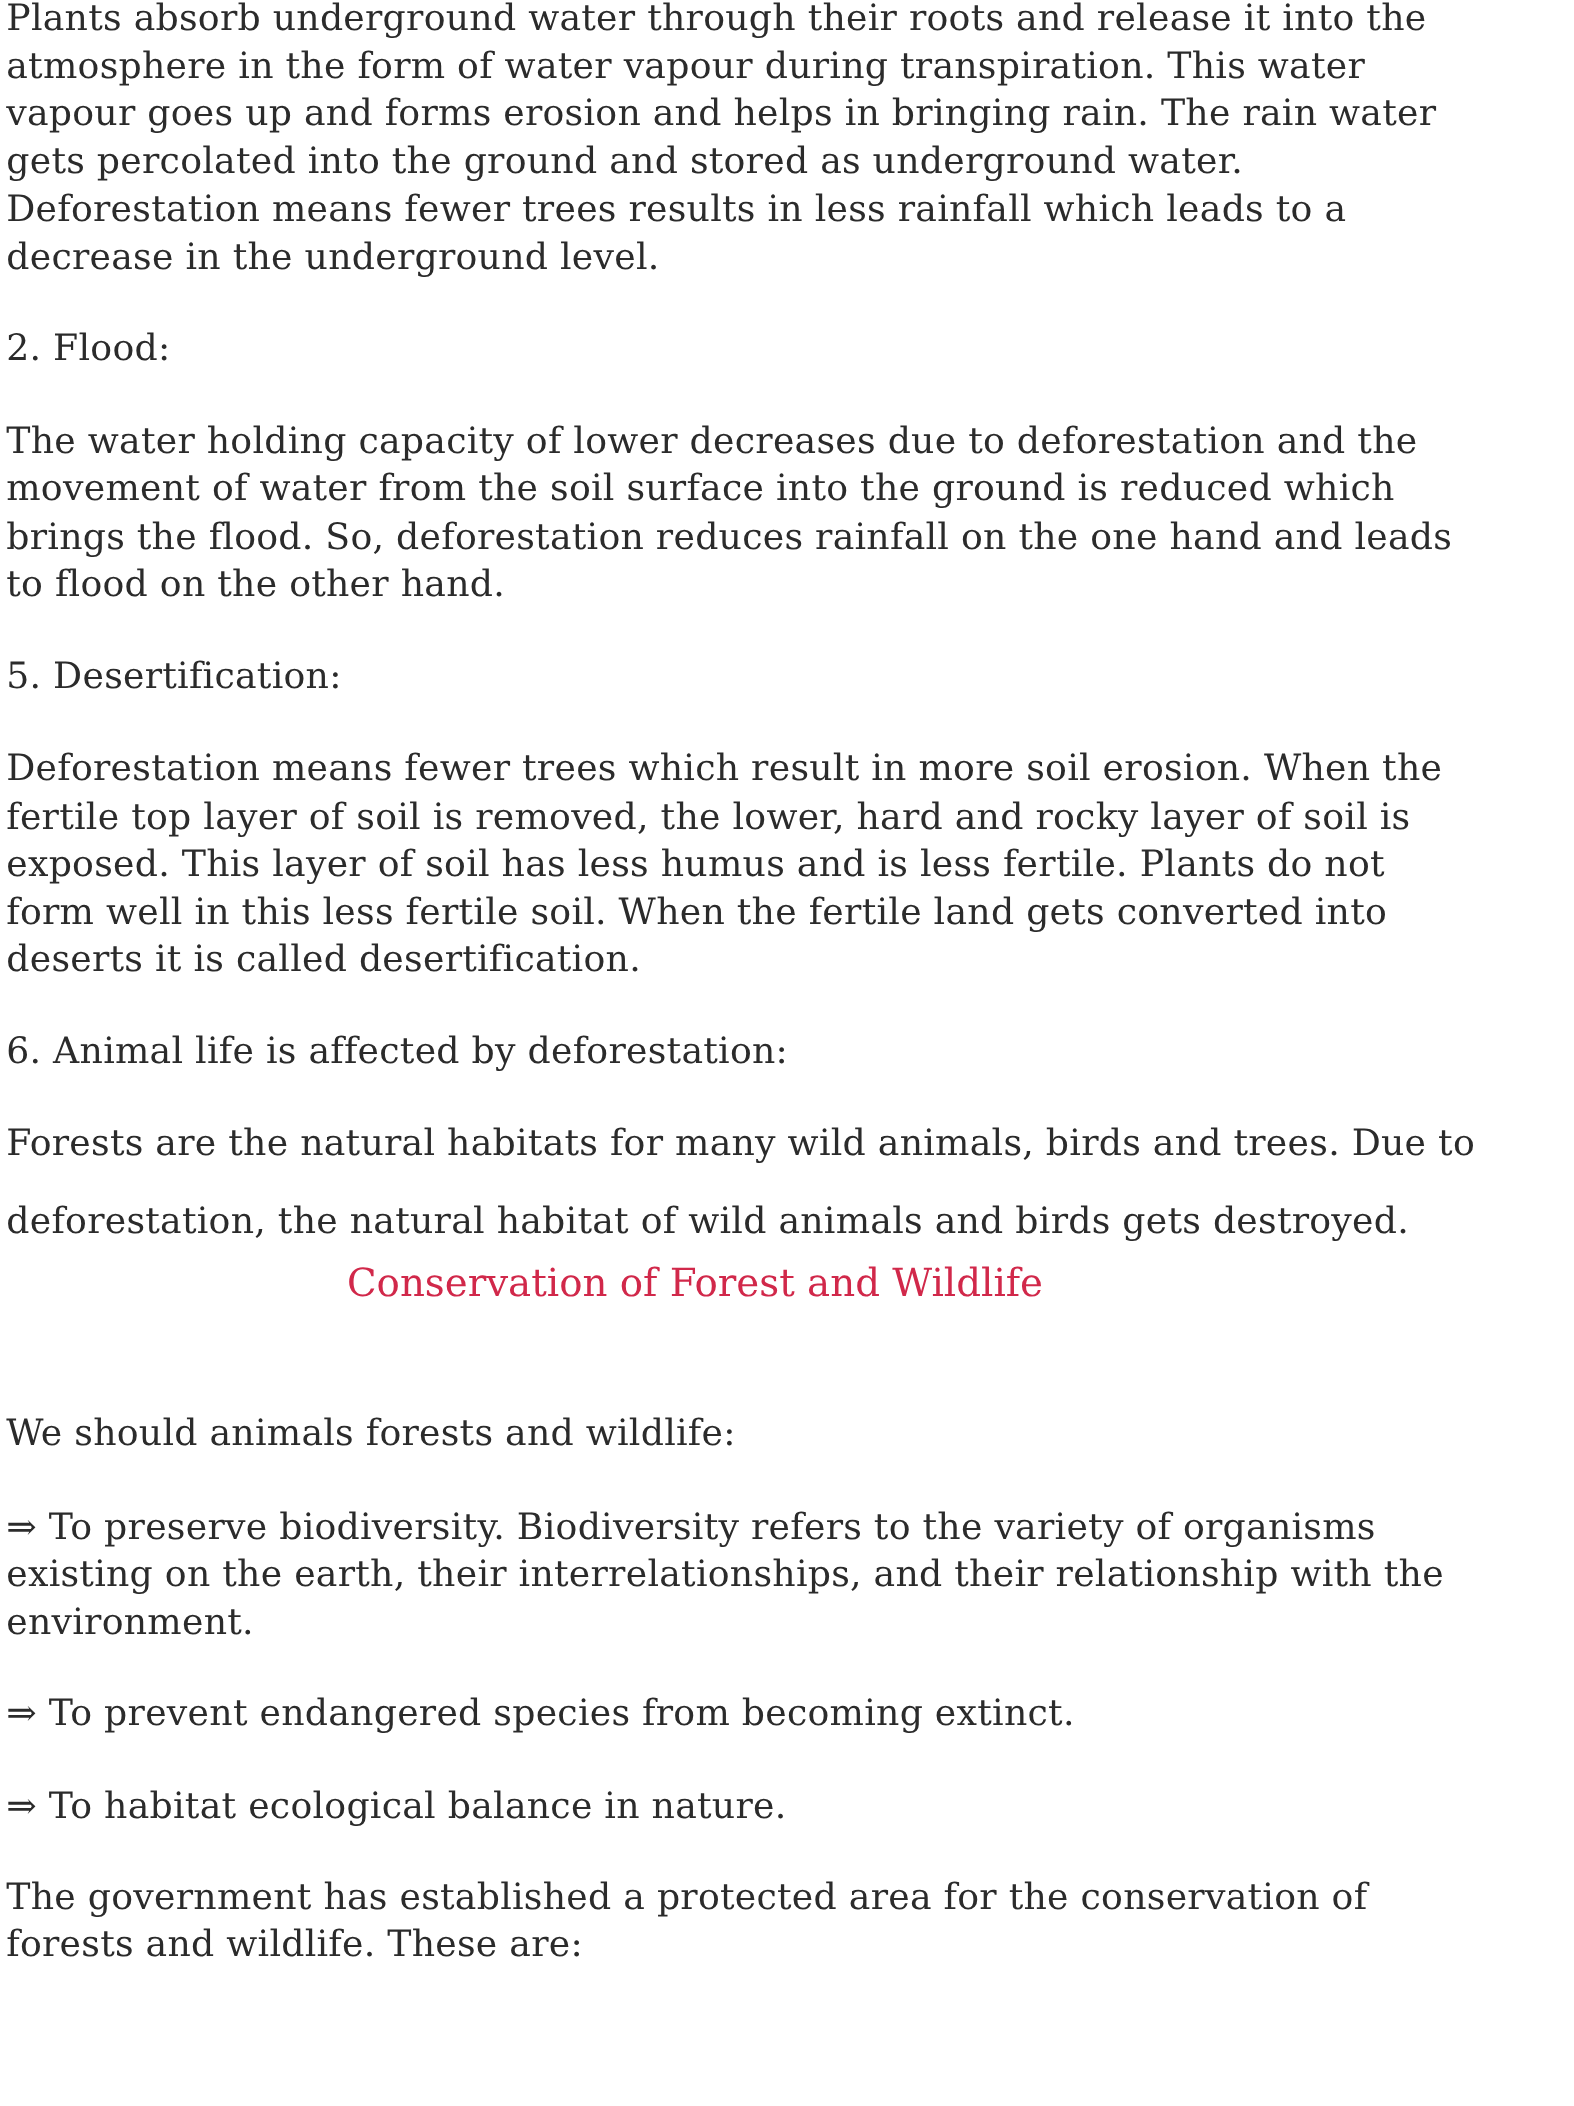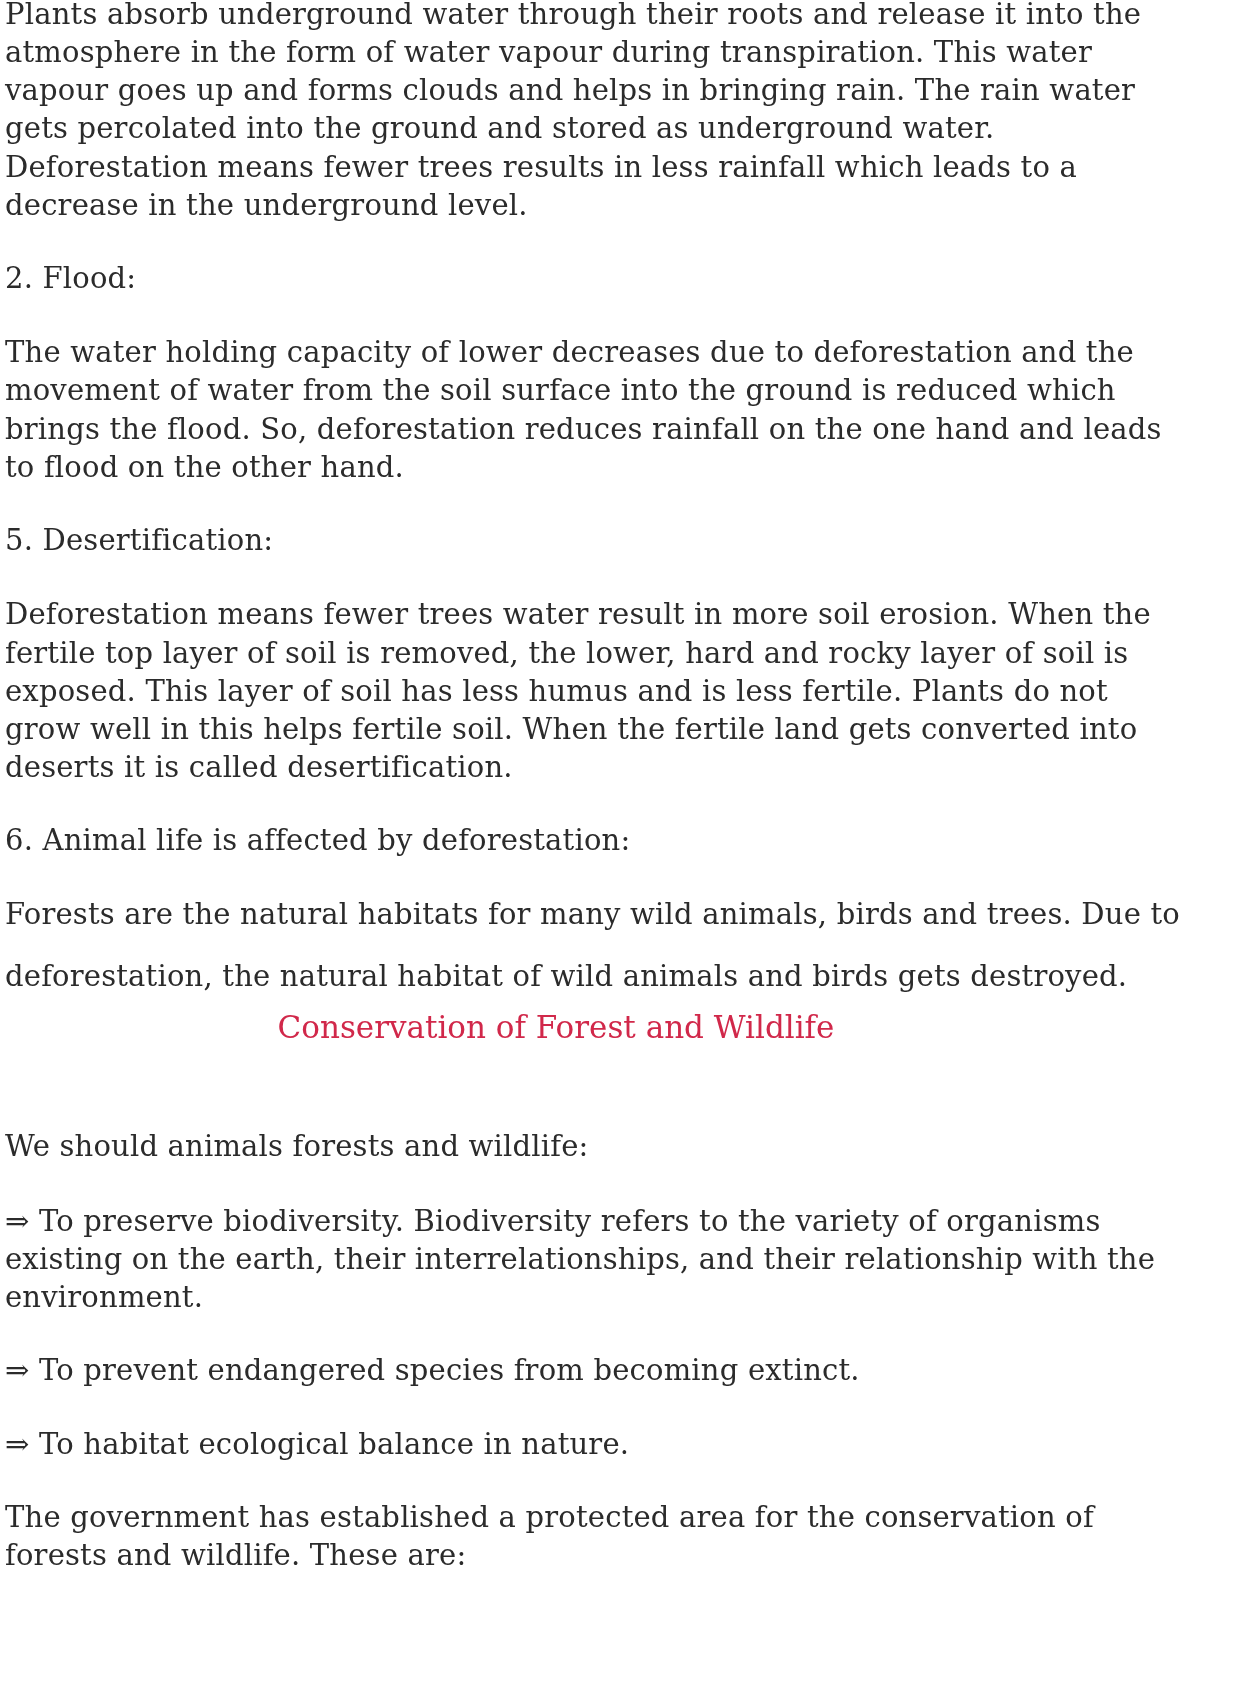--- a/index.html
+++ b/index.html
@@ -41,40 +41,40 @@
     }
   </style>
 </head>
 <body>
 
 <div class="page">
 
   <div>
     <div class="line" style="top:-6px">Plants absorb underground water through their roots and release it into the</div>
     <div class="line" style="top:32px">atmosphere in the form of water vapour during transpiration. This water</div>
-    <div class="line" style="top:70px">vapour goes up and forms clouds and helps in bringing rain. The rain water</div>
+    <div class="line" style="top:70px">vapour goes up and forms erosion and helps in bringing rain. The rain water</div>
     <div class="line" style="top:108px">gets percolated into the ground and stored as underground water.</div>
     <div class="line" style="top:147px">Deforestation means fewer trees results in less rainfall which leads to a</div>
     <div class="line" style="top:185px">decrease in the underground level.</div>
   </div>
 
   <div class="line" style="top:258px">2. Flood:</div>
   <div>
     <div class="line" style="top:332px">The water holding capacity of lower decreases due to deforestation and the</div>
     <div class="line" style="top:370px">movement of water from the soil surface into the ground is reduced which</div>
     <div class="line" style="top:409px">brings the flood. So, deforestation reduces rainfall on the one hand and leads</div>
     <div class="line" style="top:447px">to flood on the other hand.</div>
   </div>
 
   <div class="line" style="top:520px">5. Desertification:</div>
   <div>
-    <div class="line" style="top:594px">Deforestation means fewer trees water result in more soil erosion. When the</div>
+    <div class="line" style="top:594px">Deforestation means fewer trees which result in more soil erosion. When the</div>
     <div class="line" style="top:633px">fertile top layer of soil is removed, the lower, hard and rocky layer of soil is</div>
     <div class="line" style="top:671px">exposed. This layer of soil has less humus and is less fertile. Plants do not</div>
-    <div class="line" style="top:709px">grow well in this helps fertile soil. When the fertile land gets converted into</div>
+    <div class="line" style="top:709px">form well in this less fertile soil. When the fertile land gets converted into</div>
     <div class="line" style="top:747px">deserts it is called desertification.</div>
   </div>
 
   <div class="line" style="top:820px">6. Animal life is affected by deforestation:</div>
   <div>
     <div class="line" style="top:894px">Forests are the natural habitats for many wild animals, birds and trees. Due to</div>
     <div class="line" style="top:956px">deforestation, the natural habitat of wild animals and birds gets destroyed.</div>
   </div>
 </div>
 

